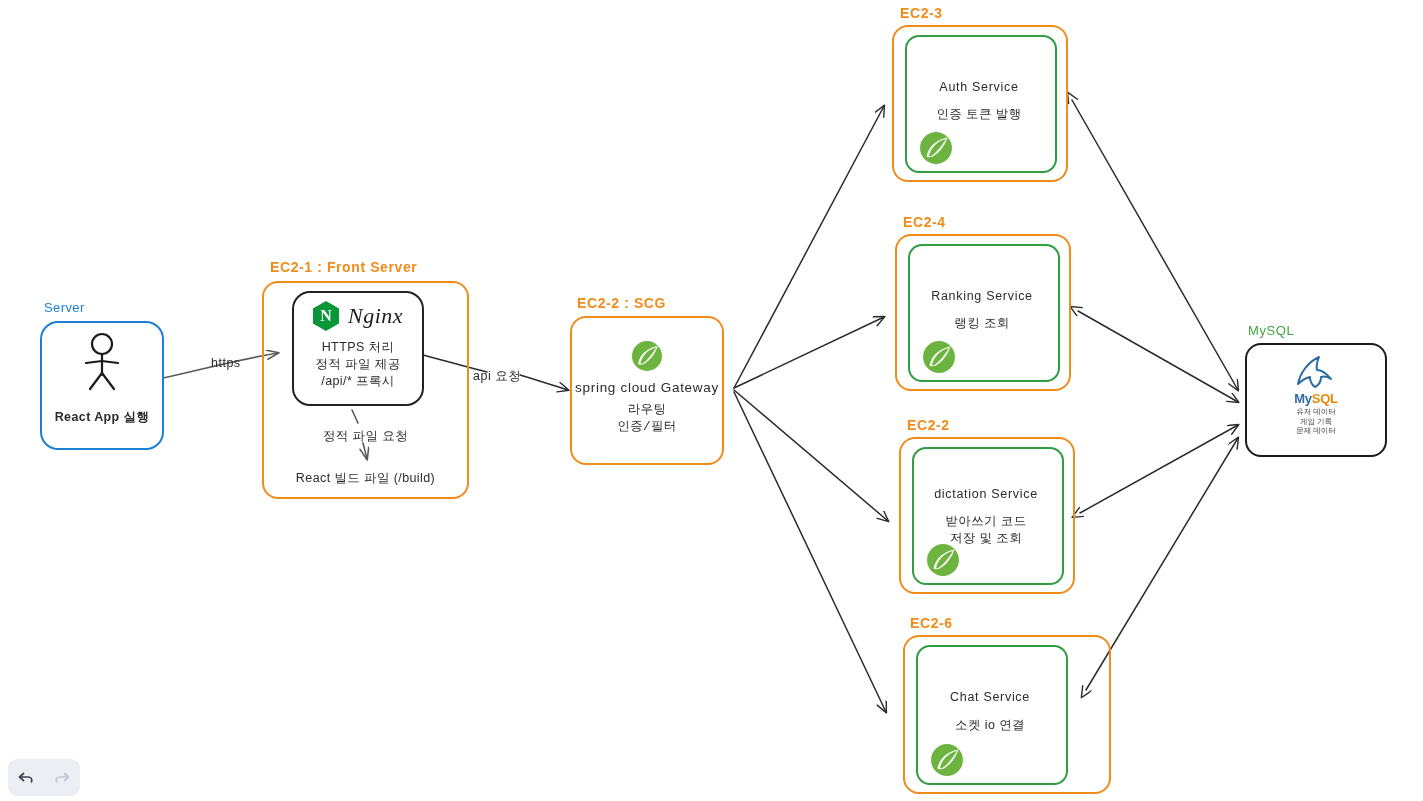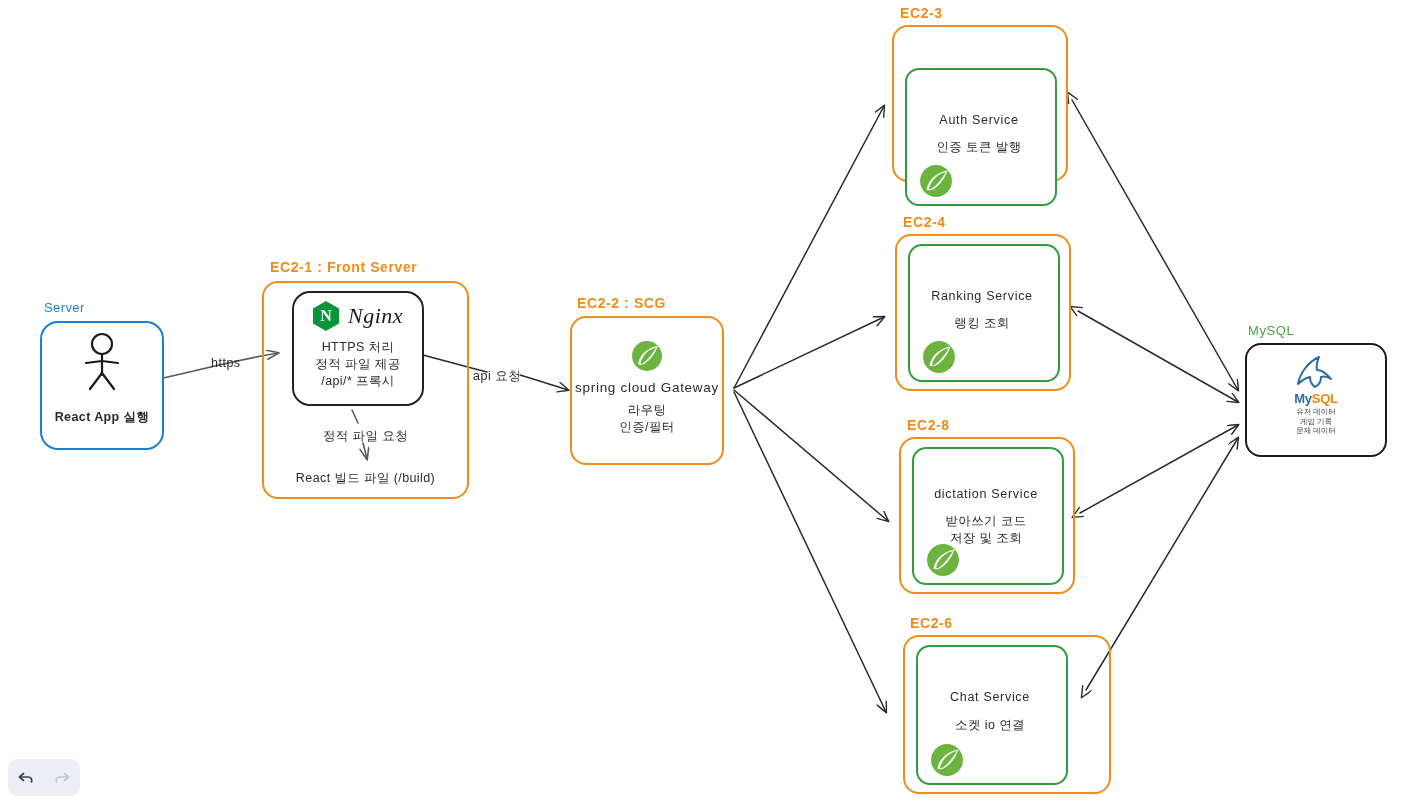--- a/index.html
+++ b/index.html
@@ -273,29 +273,29 @@
   <div class="edge-label" style="left:211px; top:356px;">https</div>
 
   <div class="group-label" style="left:577px; top:295px;">EC2-2 : SCG</div>
   <div class="outer-orange" style="left:570px; top:316px; width:150px; height:145px;">
     <svg class="spring-logo" width="32" height="32" viewBox="0 0 32 32" style="position:absolute; left:59px; top:22px;">
       <circle cx="16" cy="16" r="15" fill="#6db33f"></circle>
       <path d="M7,24 C9,12 20,7 27,6 C24,13 21,19 13,24 C11,25 8,25 7,24 Z" fill="#ffffff" opacity="0.92"></path>
       <path d="M9.5,23 C12,14 19,9 25.5,7.6 C21,14 17.5,19.5 11.5,23.6 C10.8,24 9.8,23.8 9.5,23 Z" fill="#6db33f"></path>
     </svg>
     <div class="svc-title" style="position:absolute; left:0; top:62px; width:150px; font-size:13.5px;">spring cloud Gateway</div>
-    <div class="body-text" style="position:absolute; left:0; top:84px; width:150px;">라우팅
+    <div class="body-text" style="position:absolute; left:0; top:84px; width:150px;font-family:Liberation Mono, monospace;">라우팅
 인증/필터</div>
   </div>
 
   <div class="edge-label" style="left:473px; top:368px;">api 요청</div>
 
   <div class="group-label" style="left:900px; top:5px;">EC2-3</div>
   <div class="outer-orange" style="left:892px; top:25px; width:172px; height:153px;">
-    <div class="inner-green" style="left:11px; top:8px; width:148px; height:134px;margin-top:33px;">
+    <div class="inner-green" style="left:11px; top:8px; width:148px; height:134px;">
       <div class="svc-title" style="position:absolute; left:0; top:43px; width:144px;">Auth Service</div>
       <div class="body-text" style="position:absolute; left:0; top:69px; width:144px;">인증 토큰 발행</div>
       <svg width="34" height="34" viewBox="0 0 32 32" style="position:absolute; left:12px; top:94px;">
         <circle cx="16" cy="16" r="15" fill="#6db33f"></circle>
         <path d="M7,24 C9,12 20,7 27,6 C24,13 21,19 13,24 C11,25 8,25 7,24 Z" fill="#ffffff" opacity="0.92"></path>
         <path d="M9.5,23 C12,14 19,9 25.5,7.6 C21,14 17.5,19.5 11.5,23.6 C10.8,24 9.8,23.8 9.5,23 Z" fill="#6db33f"></path>
       </svg>
     </div>
   </div>
 
@@ -305,21 +305,21 @@
       <div class="svc-title" style="position:absolute; left:0; top:43px; width:144px;">Ranking Service</div>
       <div class="body-text" style="position:absolute; left:0; top:69px; width:144px;">랭킹 조회</div>
       <svg width="34" height="34" viewBox="0 0 32 32" style="position:absolute; left:12px; top:94px;">
         <circle cx="16" cy="16" r="15" fill="#6db33f"></circle>
         <path d="M7,24 C9,12 20,7 27,6 C24,13 21,19 13,24 C11,25 8,25 7,24 Z" fill="#ffffff" opacity="0.92"></path>
         <path d="M9.5,23 C12,14 19,9 25.5,7.6 C21,14 17.5,19.5 11.5,23.6 C10.8,24 9.8,23.8 9.5,23 Z" fill="#6db33f"></path>
       </svg>
     </div>
   </div>
 
-  <div class="group-label" style="left:907px; top:417px;">EC2-8</div>
+  <div class="group-label" style="left:907px; top:417px;">EC2-2</div>
   <div class="outer-orange" style="left:899px; top:437px; width:172px; height:153px;">
     <div class="inner-green" style="left:11px; top:8px; width:148px; height:134px;">
       <div class="svc-title" style="position:absolute; left:0; top:38px; width:144px;">dictation Service</div>
       <div class="body-text" style="position:absolute; left:0; top:64px; width:144px;">받아쓰기 코드
 저장 및 조회</div>
       <svg width="34" height="34" viewBox="0 0 32 32" style="position:absolute; left:12px; top:94px;">
         <circle cx="16" cy="16" r="15" fill="#6db33f"></circle>
         <path d="M7,24 C9,12 20,7 27,6 C24,13 21,19 13,24 C11,25 8,25 7,24 Z" fill="#ffffff" opacity="0.92"></path>
         <path d="M9.5,23 C12,14 19,9 25.5,7.6 C21,14 17.5,19.5 11.5,23.6 C10.8,24 9.8,23.8 9.5,23 Z" fill="#6db33f"></path>
       </svg>

